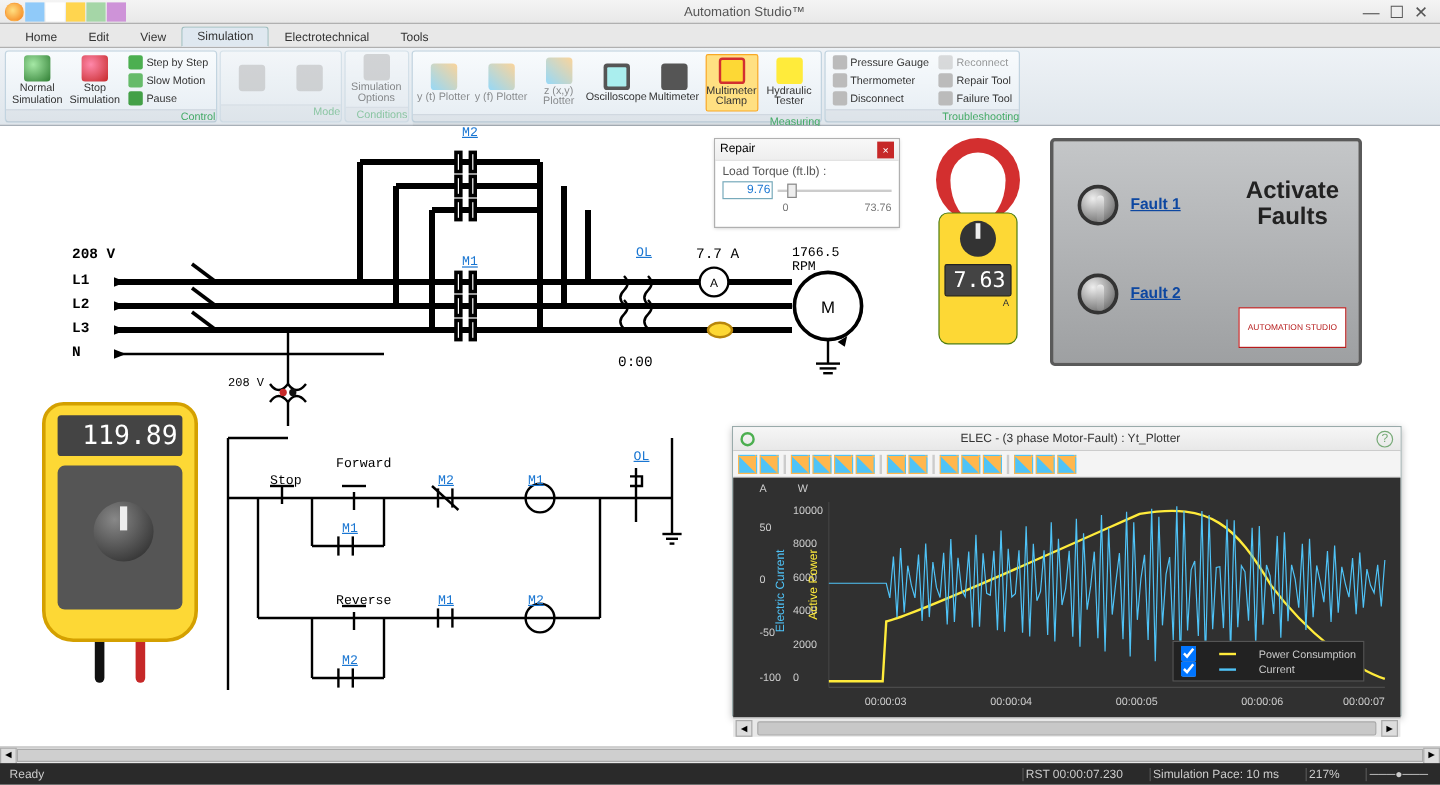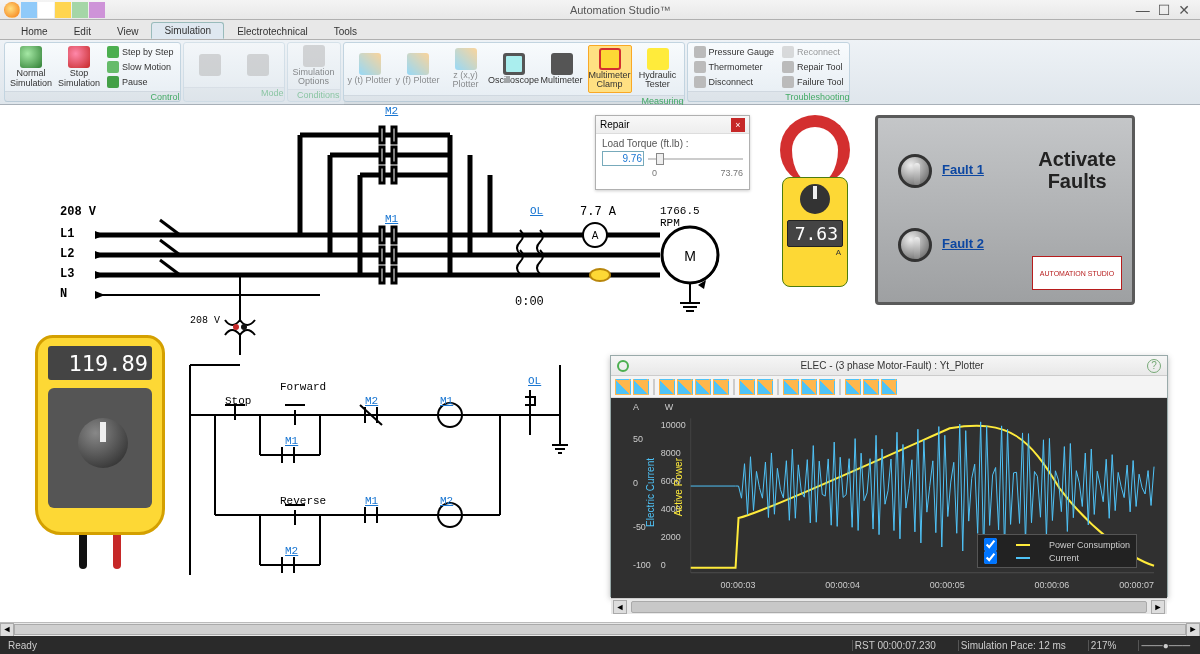--- a/index.html
+++ b/index.html
@@ -585,16 +585,16 @@
 <div class="hscroll">
   <div class="arr" style="left:0">◄</div>
   <div class="bar"></div>
   <div class="arr" style="right:0">►</div>
 </div>
 
 <div class="status">
   <span>Ready</span>
   <span class="fill"></span>
   <span class="cell">RST 00:00:07.230</span>
-  <span class="cell">Simulation Pace: 12 ms</span>
+  <span class="cell">Simulation Pace: 10 ms</span>
   <span class="cell">217%</span>
   <span class="cell">───●───</span>
 </div>
 
 </body></html>

